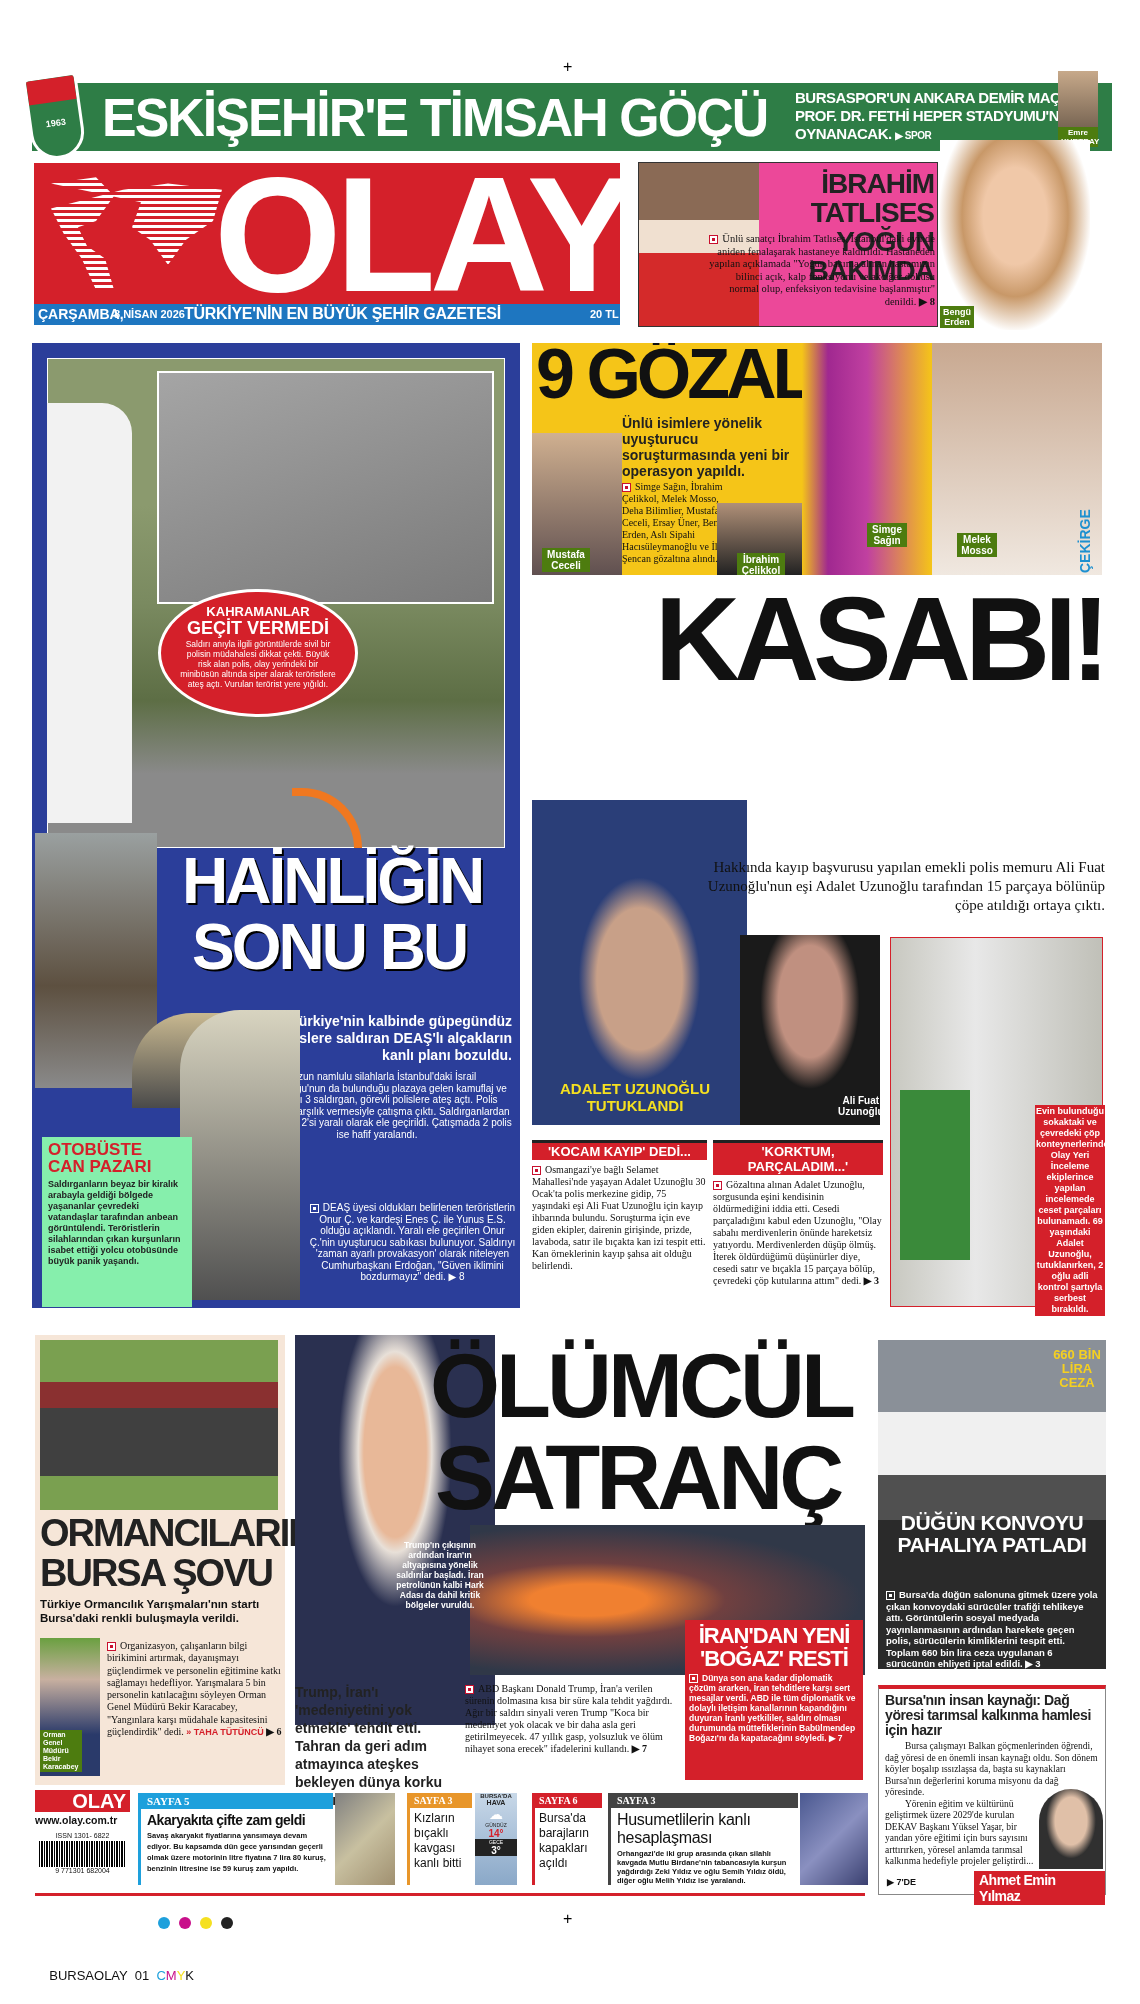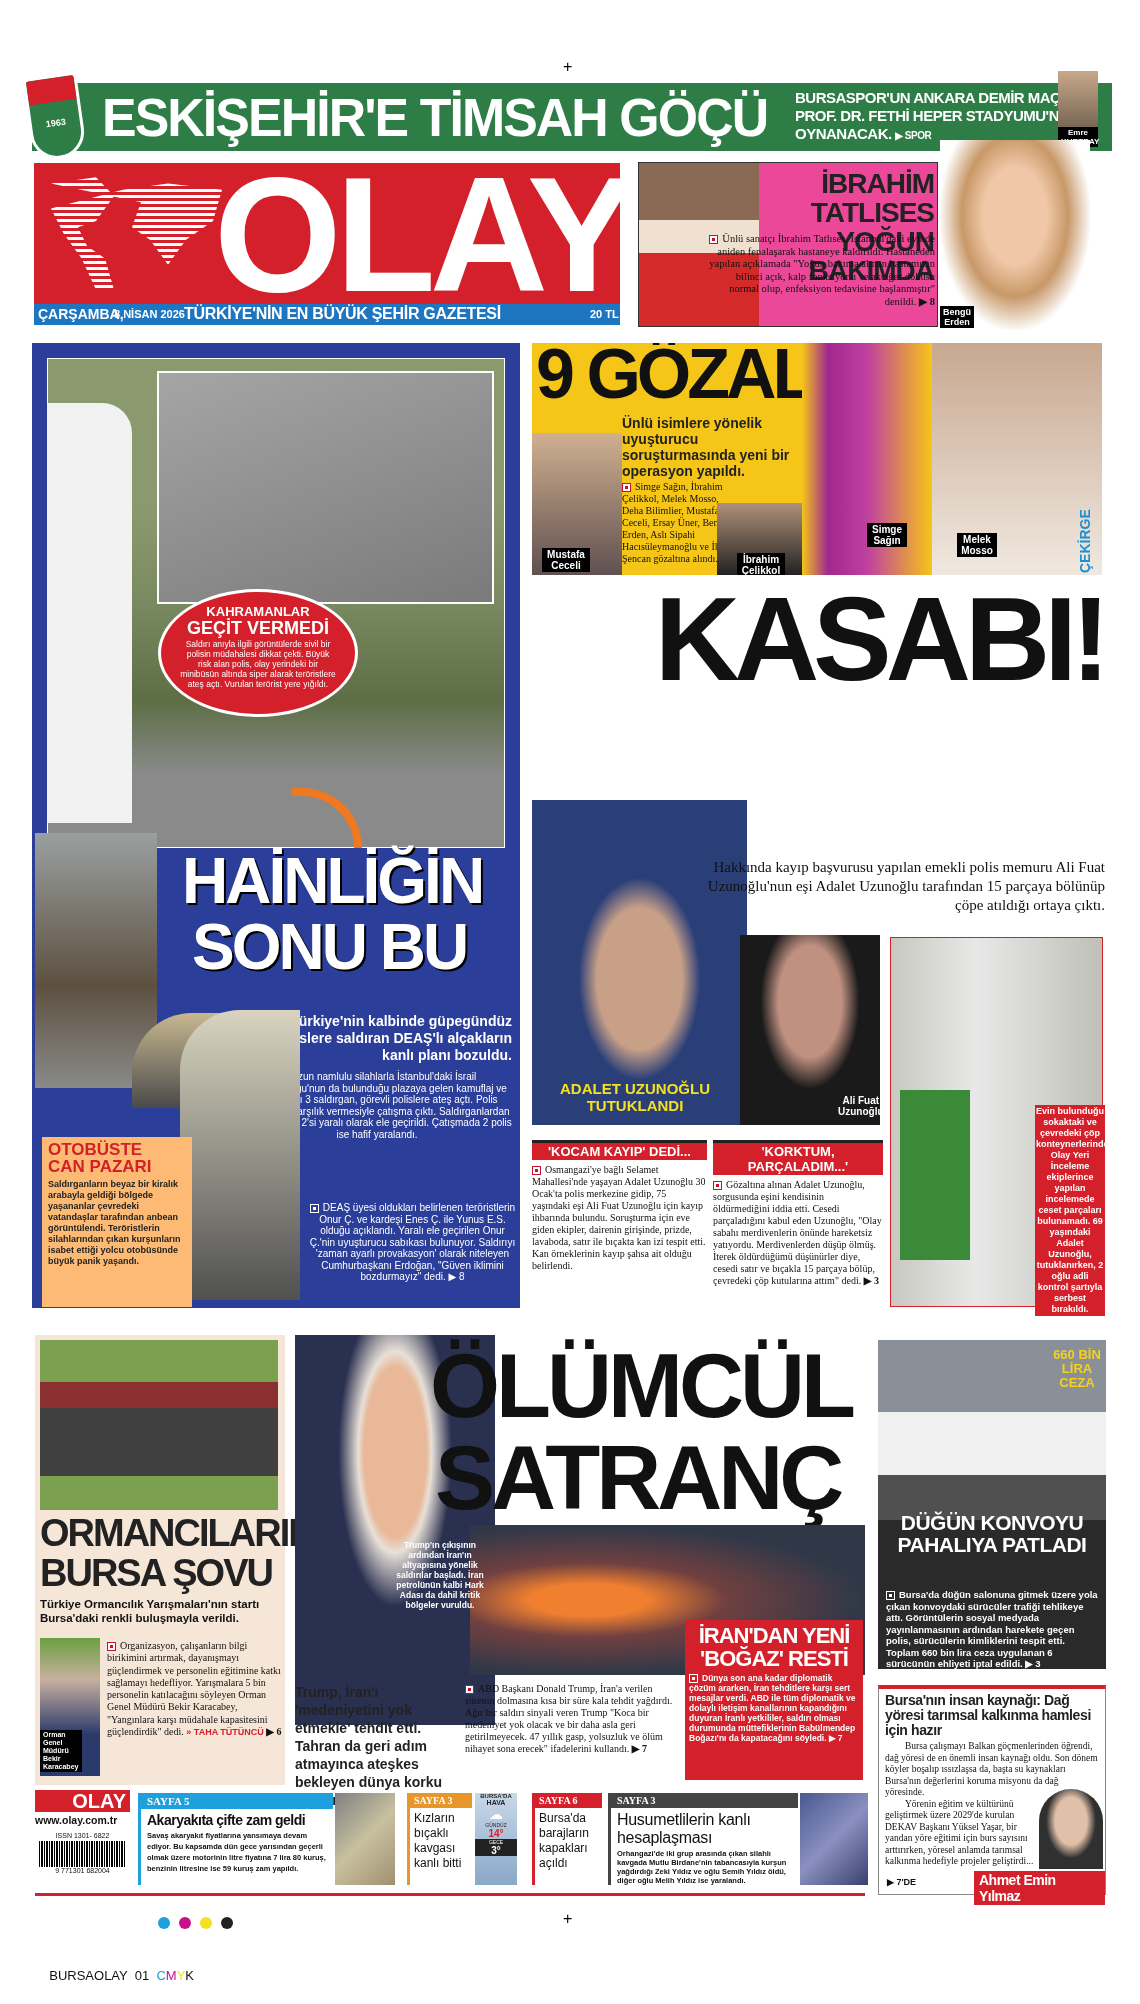--- a/index.html
+++ b/index.html
@@ -4,21 +4,21 @@
 <style>
 *{box-sizing:border-box;margin:0;padding:0}
 body{width:1140px;height:2004px;background:#fff;position:relative;overflow:hidden;font-family:"Liberation Sans",sans-serif;color:#111}
 .abs{position:absolute}
 .serif{font-family:"Liberation Serif",serif}
 .bullet{display:inline-block;width:9px;height:9px;border:1px solid #c8102e;background:#fff;position:relative;margin-right:4px;vertical-align:middle}
 .bullet::after{content:"";position:absolute;left:2px;top:2px;width:3px;height:3px;background:#c8102e}
 .bullet.w{border-color:#fff;background:transparent}
 .bullet.w::after{background:#fff}
 .photo{background:linear-gradient(135deg,#6d6d6d,#3a3a3a)}
-.redtag{background:#000000;color:#fff;font-size:10px;font-weight:bold;line-height:11px;padding:1px 3px;text-align:center}
+.redtag{background:#4d7c0f;color:#fff;font-size:10px;font-weight:bold;line-height:11px;padding:1px 3px;text-align:center}
 .crossmark{font-size:16px;color:#000}
 </style>
 </head>
 <body>
 
 <div class="abs crossmark" style="left:563px;top:58px">+</div>
 <div class="abs crossmark" style="left:563px;top:1910px">+</div>
 
 <div class="abs" style="left:32px;top:83px;width:1080px;height:68px;background:#2e7d46">
   <div class="abs" style="left:-4px;top:-8px;width:54px;height:84px;background:#2e7d46;border:3px solid #fff;border-radius:6px 6px 30px 30px;transform:rotate(-8deg);overflow:hidden">
@@ -84,21 +84,21 @@
   <div class="abs" style="left:210px;top:728px;width:270px;color:#fff;font-size:10px;line-height:11.5px;text-align:center">
     <p><span class="bullet w"></span><span>Uzun namlulu silahlarla İstanbul'daki İsrail Konsolosluğu'nun da bulunduğu plazaya gelen kamuflaj ve sırt çantalı 3 saldırgan, görevli polislere ateş açtı. Polis ekiplerinin karşılık vermesiyle çatışma çıktı. Saldırganlardan 1'i öldürüldü, 2'si yaralı olarak ele geçirildi. Çatışmada 2 polis ise hafif yaralandı.</span></p>
   </div>
 </div>
 <div class="abs" style="left:305px;top:1200px;width:215px;color:#fff;font-size:10px;line-height:11.5px;text-align:center;background:#2b3e9a;padding:2px">
   <span class="bullet w"></span><span>DEAŞ üyesi oldukları belirlenen teröristlerin Onur Ç. ve kardeşi Enes Ç. ile Yunus E.S. olduğu açıklandı. Yaralı ele geçirilen Onur Ç.'nin uyuşturucu sabıkası bulunuyor. Saldırıyı 'zaman ayarlı provakasyon' olarak niteleyen Cumhurbaşkanı Erdoğan, "Güven iklimini bozdurmayız" dedi.</span> ▶ <span>8</span>
 </div>
 <div class="abs" style="left:32px;top:1108px;width:488px;height:200px;background:#2b3e9a;z-index:-1"></div>
 <div class="abs" style="left:180px;top:1010px;width:120px;height:290px;background:linear-gradient(#d8d4c0,#505050);border-radius:60px 0 0 0"></div>
 
-<div class="abs" style="left:42px;top:1137px;width:150px;height:170px;background:#fdba74;padding:4px 6px">
+<div class="abs" style="left:42px;top:1137px;width:150px;height:170px;background:#86efac;padding:4px 6px">
   <div style="color:#d4202a;font-size:17px;font-weight:bold;line-height:17px">
     <div>OTOBÜSTE</div>
       <div>CAN PAZARI</div>
   </div>
   <div style="font-size:9px;line-height:11px;margin-top:4px;font-weight:bold;color:#222">Saldırganların beyaz bir kiralık arabayla geldiği bölgede yaşananlar çevredeki vatandaşlar tarafından anbean görüntülendi. Teröristlerin silahlarından çıkan kurşunların isabet ettiği yolcu otobüsünde büyük panik yaşandı.</div>
 </div>
 
 <div class="abs" style="left:532px;top:343px;width:570px;height:232px;background:#f5c518;overflow:hidden">
   <div class="abs" style="left:4px;top:-6px;font-size:70px;font-weight:bold;letter-spacing:-4px;color:#111;line-height:74px">9 GÖZALTI</div>
   <div class="abs" style="left:90px;top:72px;width:170px;font-size:14px;font-weight:bold;line-height:16px;color:#222">Ünlü isimlere yönelik uyuşturucu soruşturmasında yeni bir operasyon yapıldı.</div>

